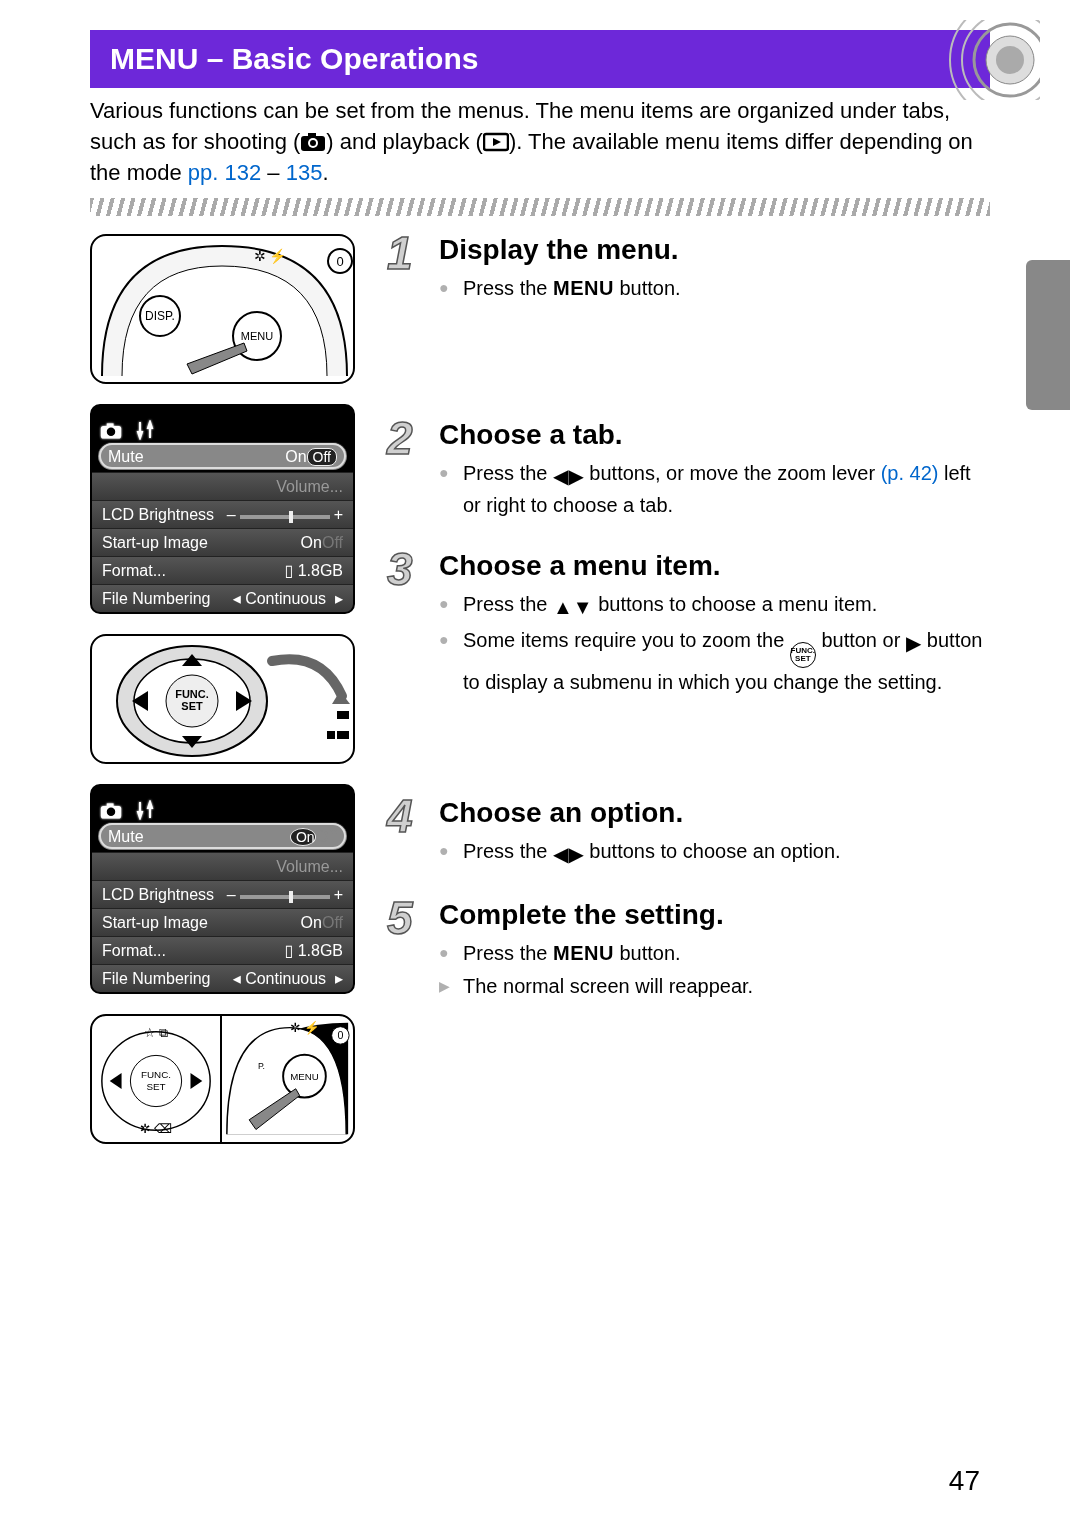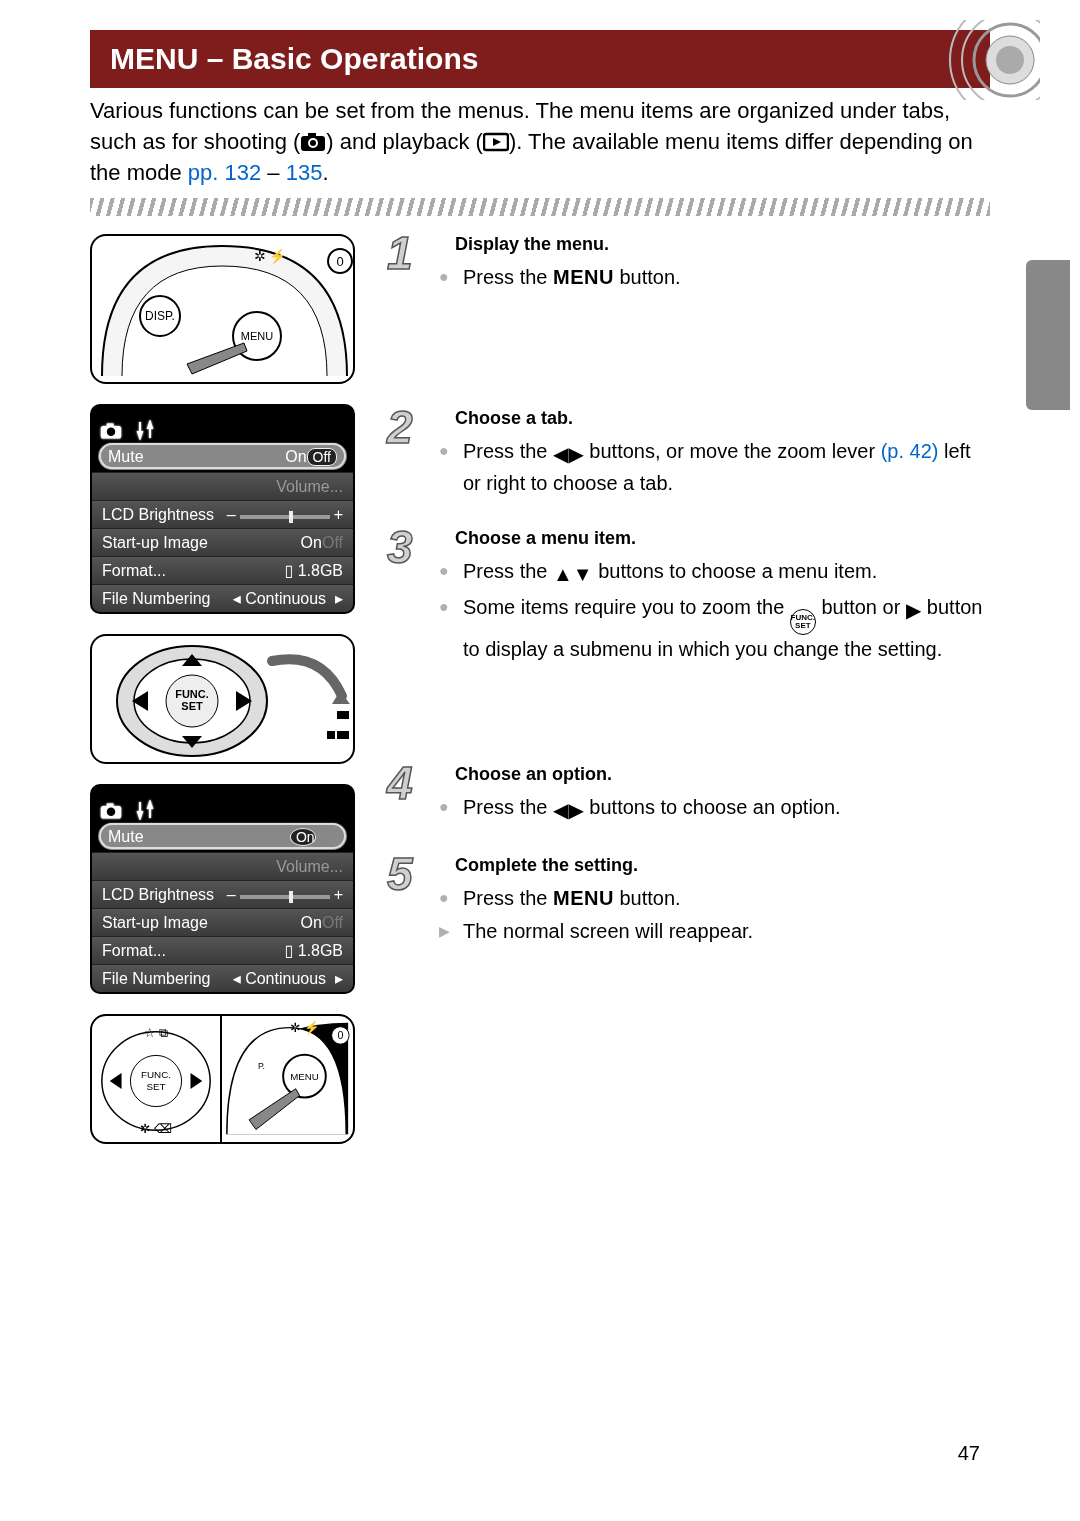--- a/index.html
+++ b/index.html
@@ -8,21 +8,21 @@
     background: #fff;
     width: 1080px;
     height: 1521px;
     position: relative;
     color: #000;
   }
   .page {
     padding: 30px 90px 30px 90px;
   }
   .header-bar {
-    background: #7f1d1d;
+    background: #6d28d9;
     color: #fff;
     padding: 12px 20px;
     font-size: 30px;
     font-weight: bold;
     position: relative;
   }
   .header-corner {
     position: absolute;
     right: -50px;
     top: -10px;
@@ -113,41 +113,40 @@
     left: -52px;
     top: -8px;
     font-size: 46px;
     font-weight: bold;
     color: #d0d0d0;
     -webkit-text-stroke: 1.5px #555;
     font-family: Arial, sans-serif;
     font-style: italic;
   }
   .step-title {
-    font-size: 18px;
+    font-size: 28px;
     font-weight: bold;
     margin-bottom: 8px;
-    margin-left: 16px;
   }
   .step-body {
     font-size: 20px;
     line-height: 1.45;
   }
   .bullet { padding-left: 24px; position: relative; margin-bottom: 4px; }
   .bullet::before {
     content:"●"; position:absolute; left:0; top:2px; color:#b0b0b0; font-size:16px;
   }
   .bullet.result::before { content:"▶"; color:#b0b0b0; font-size:14px; top:4px; }
   .step .link { color:#0066cc; }
   .menu-label { font-family: Arial; font-weight:bold; letter-spacing:0.5px; }
   .page-num {
     position:absolute;
-    bottom: 56px;
+    bottom: 24px;
     right: 100px;
-    font-size: 20px;
+    font-size: 28px;
   }
   .right-tab {
     position:absolute;
     right: 10px;
     top: 260px;
     width: 44px;
     height: 150px;
     background: #888;
     border-radius: 6px 0 0 6px;
   }

